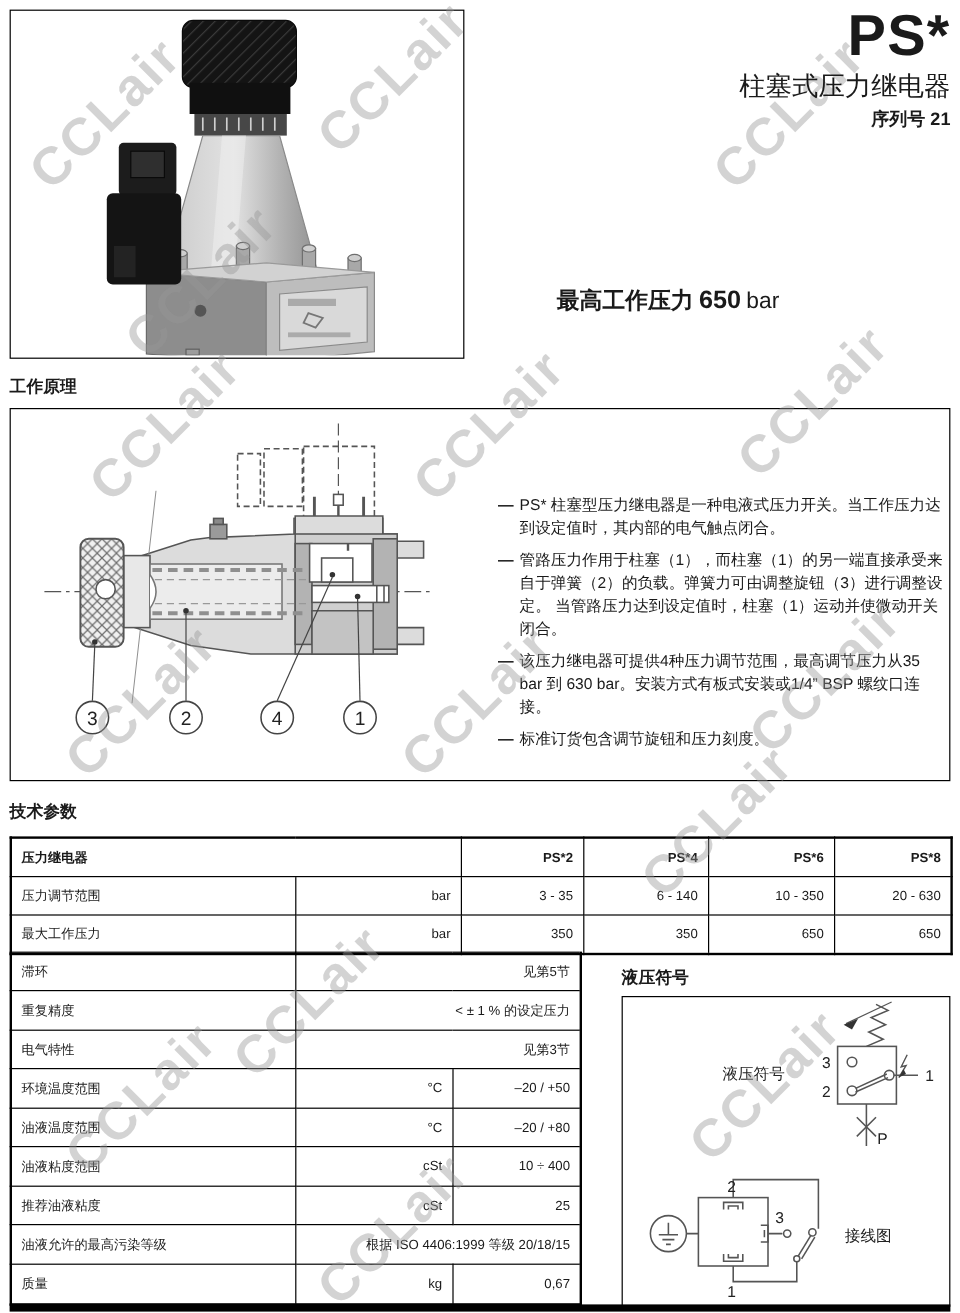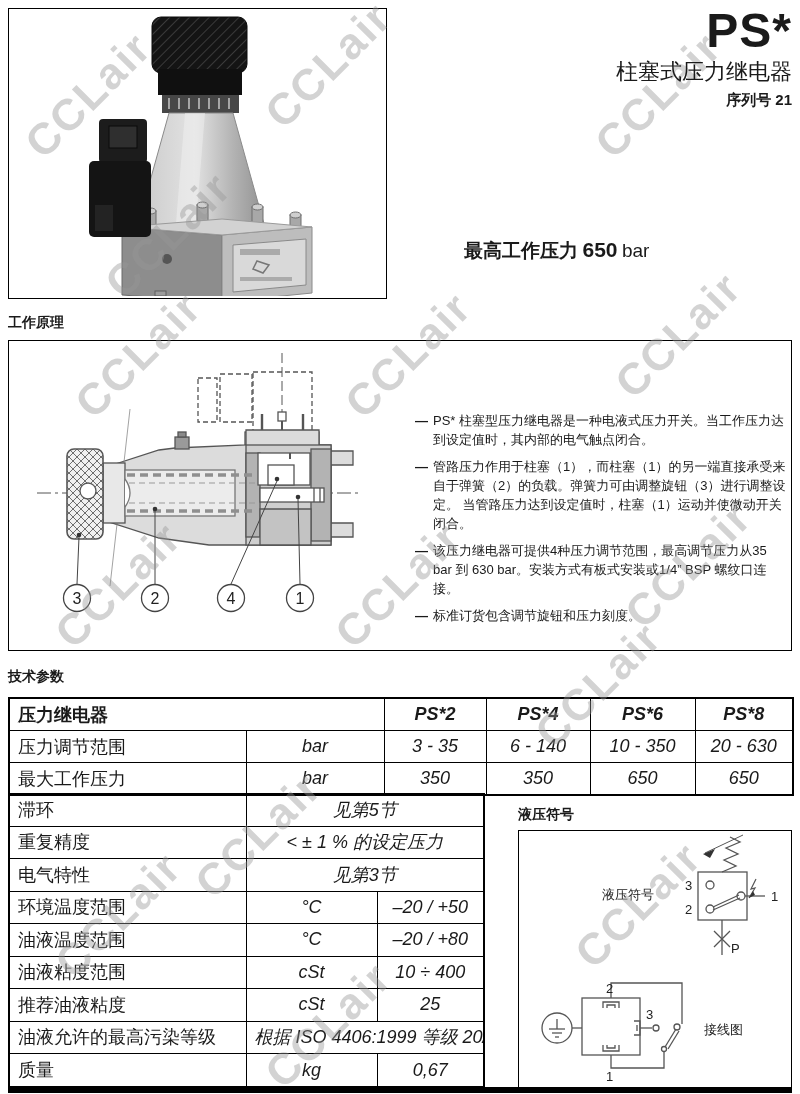--- a/index.html
+++ b/index.html
@@ -32,26 +32,26 @@
   .sec-h{font-size:14px;font-weight:bold;z-index:6;}
   
   .wp-box{left:8px;top:340px;width:782px;height:309px;border:1px solid #000;z-index:2;background:transparent;}
   .wp-svg{position:absolute;left:0;top:0;}
   .bullets{position:absolute;left:406px;top:70px;width:372px;z-index:3;}
   .bullet{display:flex;font-size:13px;line-height:19px;margin-bottom:8px;}
   .bullet .dash{flex:0 0 18px;font-weight:bold;}
   .bullet .btxt{flex:1;}
   
   table{border-collapse:collapse;table-layout:fixed;z-index:3;position:absolute;background:#fff0;}
-  td{border:1px solid #000;font-size:18px;padding:0 8px;overflow:hidden;white-space:nowrap;}
+  td{border:1px solid #000;font-size:11px;padding:0 8px;overflow:hidden;white-space:nowrap;}
   .t-upper{left:8px;top:697px;width:784px;border:2px solid #000;}
   .t-lower{left:8px;top:793px;width:475px;height:295px;border:2px solid #000;border-top:none;}
   .t-upper td{height:31px;}
   .lbl{text-align:left;}
-  .c{text-align:center;font-style:italic;}
+  .c{text-align:right;}
   .b{font-weight:bold;}
   
   .hy-box{left:518px;top:830px;width:272px;height:257px;border:1px solid #000;z-index:3;background:#fff;}
   
   .bottom-bar{left:8px;top:1087px;width:784px;height:6px;background:#000;z-index:6;}
   svg text{font-family:"Liberation Sans","DejaVu Sans",sans-serif;}
 </style>
 </head>
 <body>
 

